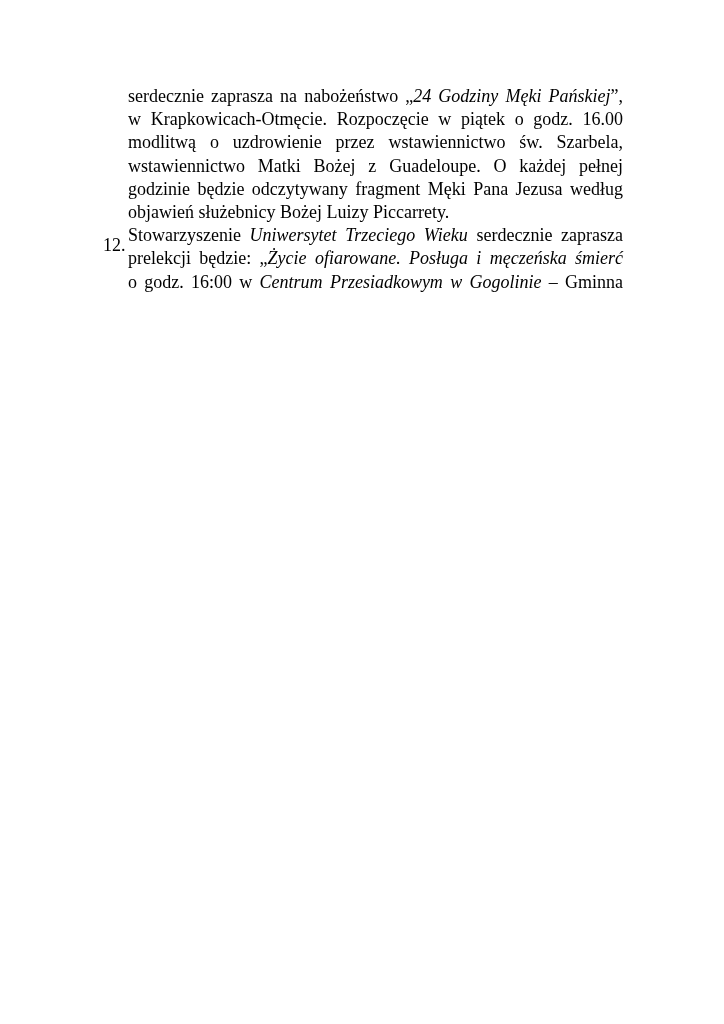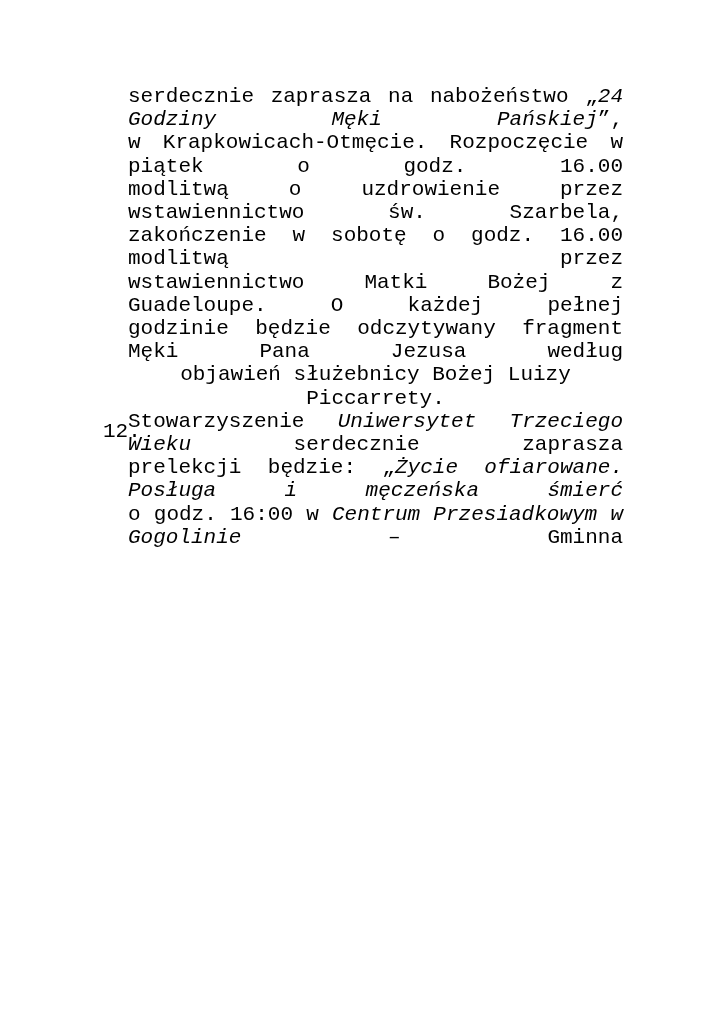--- a/index.html
+++ b/index.html
@@ -14,35 +14,35 @@
     position: relative;
     width: 724px;
     height: 1024px;
     background: #ffffff;
   }
   .textblock {
     position: absolute;
     left: 128px;
     top: 85px;
     width: 495px;
-    font-family: Liberation Mono, monospace;
-    font-size: 21px;
+    font-family: Liberation Serif, serif;
+    font-size: 18px;
     line-height: 23.2px;
     color: #000000;
   }
   .line {
     text-align: justify;
   }
   .line.j {
     
     text-align-last: justify;
   }
   .line.last {
     text-align-last: auto;
-    text-align: center;
+    text-align: left;
   }
   .item-line-first {
     position: relative;
   }
   .marker {
     position: absolute;
     left: -25px;
     top: 10px;
   }
   em { font-style: italic; }
@@ -50,21 +50,20 @@
 </head>
 <body>
 
 <div class="page">
   <div class="textblock">
 
     <div>
       <div class="line j"><span>serdecznie zaprasza na nabożeństwo „</span><em>24 Godziny Męki Pańskiej</em><span>”,</span></div>
       <div class="line j"><span>w Krapkowicach-Otmęcie. Rozpoczęcie w piątek o godz. 16.00</span></div>
       <div class="line j"><span>modlitwą o uzdrowienie przez wstawiennictwo św. Szarbela,</span></div>
-      <div class="line j"><span>zakończenie w sobotę o godz. 16.00 modlitwą przez</span></div>
       <div class="line j"><span>wstawiennictwo Matki Bożej z Guadeloupe. O każdej pełnej</span></div>
       <div class="line j"><span>godzinie będzie odczytywany fragment Męki Pana Jezusa według</span></div>
       <div class="line last"><span>objawień służebnicy Bożej Luizy Piccarrety.</span></div>
     </div>
 
     <div>
       <div class="line j item-line-first"><span class="marker">12.</span><span>Stowarzyszenie </span><em>Uniwersytet Trzeciego Wieku</em><span> serdecznie zaprasza</span></div>
       <div class="line j"><span>prelekcji będzie: „</span><em>Życie ofiarowane. Posługa i męczeńska śmierć</em></div>
       <div class="line j"><span>o godz. 16:00 w </span><em>Centrum Przesiadkowym w Gogolinie</em><span> – Gminna</span></div>
     </div>

